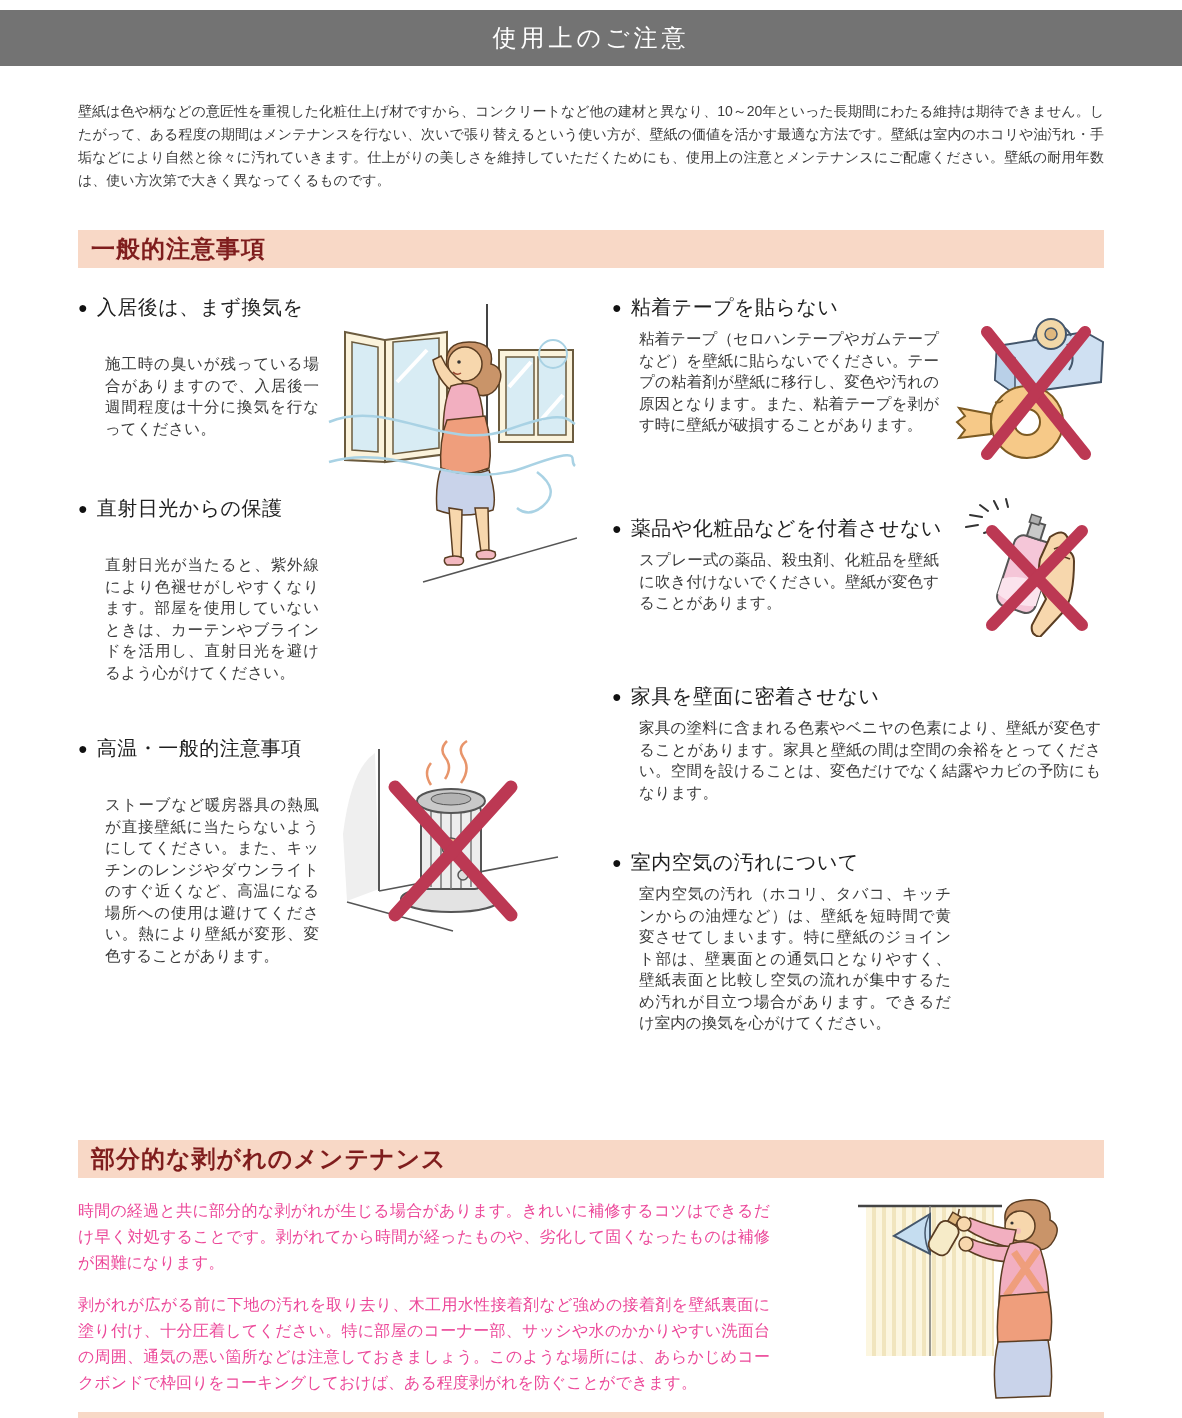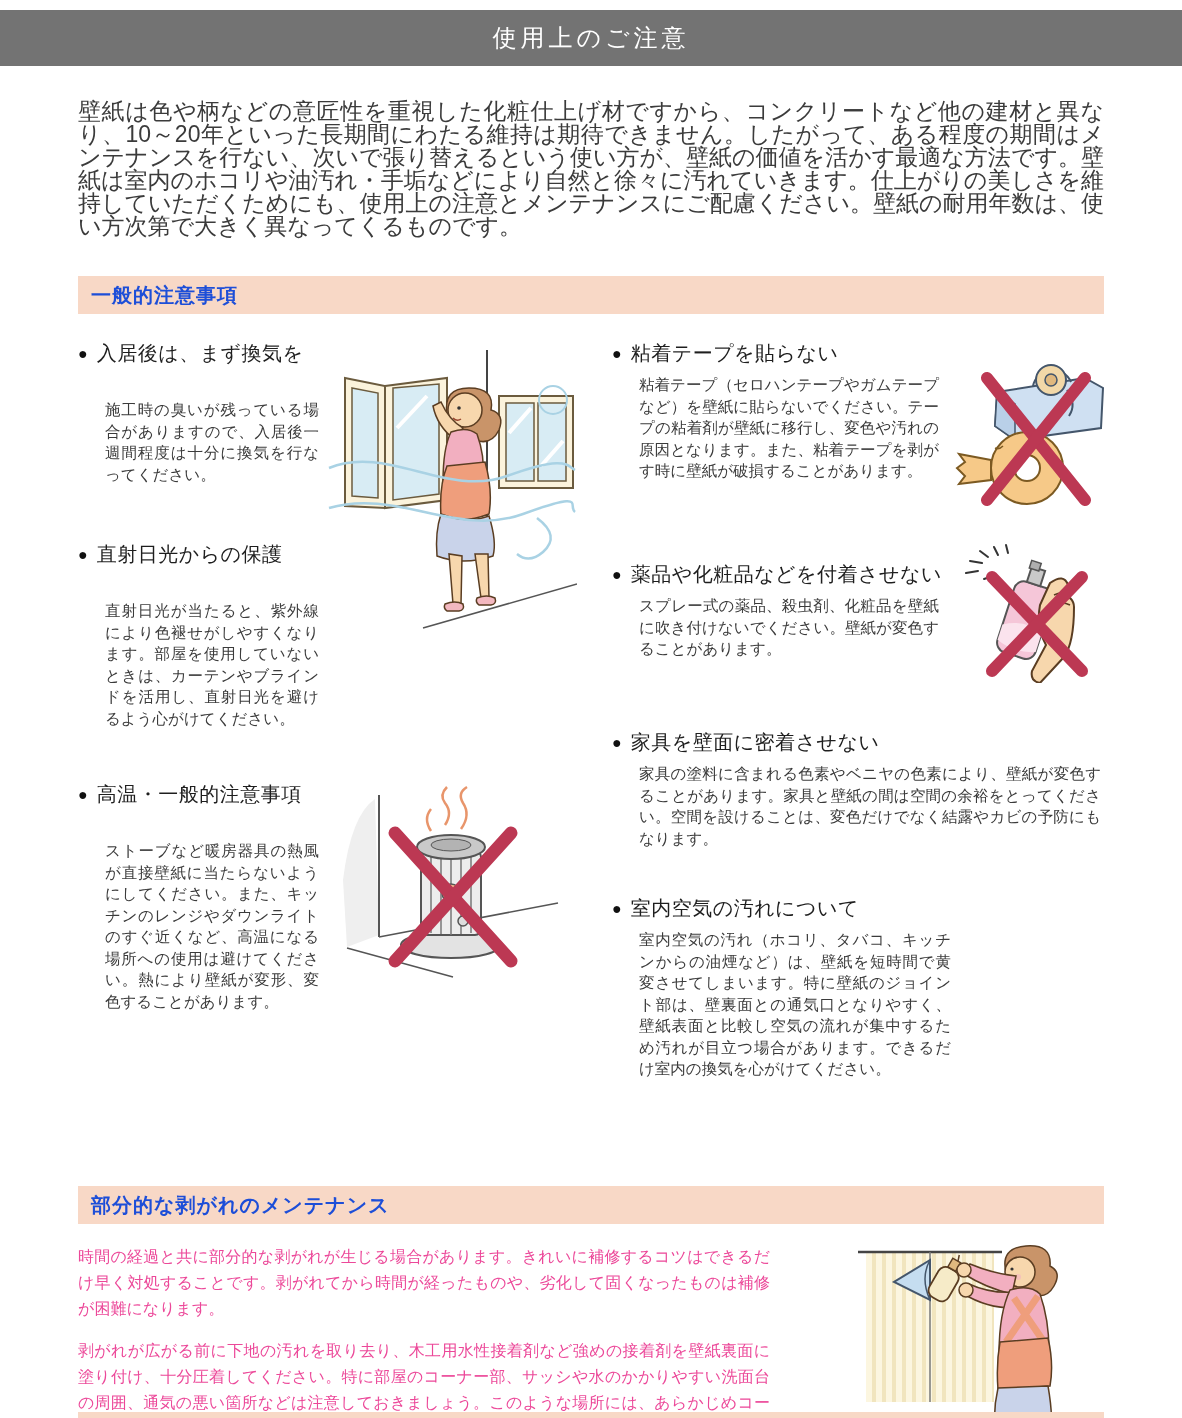--- a/index.html
+++ b/index.html
@@ -19,32 +19,32 @@
     height:56px;
     background:#737373;
     display:flex; align-items:center; justify-content:center;
   }
   .banner h1 {
     color:#ffffff; font-size:24px; font-weight:500; letter-spacing:4px;
   }
   .content { padding:0 78px; }
   .intro {
     margin-top:34px;
-    font-size:23px; line-height:23px;
+    font-size:14px; line-height:23px;
     text-align:justify;
     color:#3b3b3b;
   }
   .section-bar {
     margin-top:38px;
     background:#F8D8C6;
     height:38px;
     display:flex; align-items:center;
     padding-left:13px;
   }
-  .section-bar span { font-size:20px; font-weight:bold; color:#1d4ed8; letter-spacing:1px; }
+  .section-bar span { font-size:24px; font-weight:bold; color:#7f1d1d; letter-spacing:1px; }
   .columns { display:flex; gap:28px; margin-top:2px; }
   .col { flex:0 0 auto; }
   .col.left  { width:506px; }
   .col.right { width:492px; }
   .row { display:flex; align-items:flex-start; }
   .item { margin-top:0; }
   .item-title-row { display:flex; align-items:baseline; gap:9px; }
   .bullet { font-size:16px; color:#111; line-height:1; position:relative; top:-1px; }
   .item-title { font-size:20px; color:#1e1e1e; letter-spacing:0.5px; white-space:nowrap; }
   .item-body {

